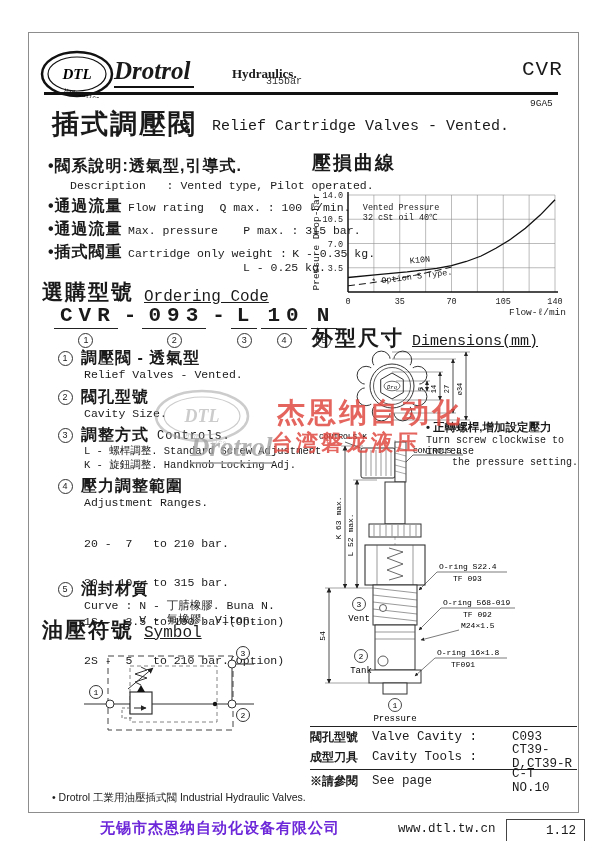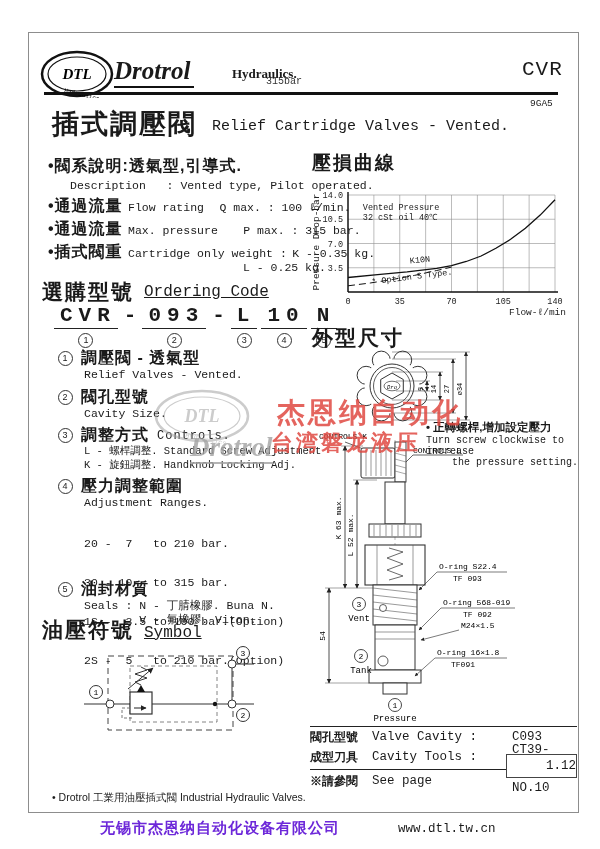--- a/index.html
+++ b/index.html
@@ -43,22 +43,22 @@
   
   .note-cjk{font-size:11.5px;font-weight:bold;}
   .note-en{font-size:10px;}
   
   .ctab{left:310px;top:726px;width:267px;font-size:12.5px;}
   .ctab .tline{border-top:1.2px solid #222;}
   .ctab .trow{display:flex;align-items:center;height:20px;}
   .ctab .c1{width:62px;font-weight:bold;font-size:12px;}
   .ctab .c2{width:128px;}
   .ctab .c3{flex:1;margin-left:12px;}
-  .pagebox{left:506px;top:754px;width:69px;height:22px;border:1.2px solid #444;background:#fff;
-           display:flex;align-items:center;justify-content:flex-end;padding-right:0;
+  .pagebox{left:506px;top:819px;width:69px;height:22px;border:1.2px solid #444;background:#fff;
+           display:flex;align-items:center;justify-content:flex-end;padding-right:8px;
            font-size:12.5px;z-index:6;}
   .fnote{left:52px;top:791px;font-size:10.5px;}
   .company{left:100px;top:819px;font-size:15px;font-weight:bold;letter-spacing:1px;color:#6d28d9;}
   .website{left:398px;top:822px;font-size:12.5px;}
   
   .wm{pointer-events:none;z-index:5;}
   .wm-red{font-weight:bold;letter-spacing:3px;opacity:.85;}
   .wm-script{font-size:27px;font-weight:bold;font-style:italic;color:#a2a2a2;opacity:.8;
              border-bottom:2px solid #ascii;border-bottom:2px solid #a2a2a2;line-height:30px;}
   svg text{font-family:"Liberation Mono","DejaVu Sans Mono",monospace;}
@@ -97,21 +97,21 @@
     <span class="spec-en mono">Max. pressure</span>
     <span class="spec-en mono" style="margin-left:20px;">P max. : 315 bar.</span>
   </div>
   <div class="abs spec" style="left:48px;top:242px;">
     <span>•插式閥重</span>
     <span class="spec-en mono">Cartridge only weight :</span>
     <span class="spec-en mono">K - 0.35 kg.</span>
   </div>
   <div class="abs spec-en mono" style="left:243px;top:261px;">L - 0.25 kg.</div>
 
-  <div class="abs" style="left:42px;top:278px;display:flex;gap:10px;align-items:center;">
+  <div class="abs" style="left:42px;top:278px;display:flex;gap:10px;align-items:flex-end;">
     <span class="sec-h-cjk">選購型號</span>
     <span class="sec-h-en mono">Ordering Code</span>
   </div>
   <div class="abs code-row">
     <div class="code-seg">
       <span class="t">CVR</span>
       <span class="circ">1</span>
     </div>
     <span class="code-sep">-</span>
     <div class="code-seg">
@@ -162,21 +162,21 @@
     <div>20 -  7   to 210 bar.</div>
     <div>30 - 10   to 315 bar.</div>
     <div>1S -  3.5 to 100 bar.(Option)</div>
     <div>2S -  5   to 210 bar.(Option)</div>
   </div>
 
   <div class="abs oi-h" style="left:58px;top:579px;">
     <span class="circ">5</span>
     <span>油封材質</span>
   </div>
-  <div class="abs oi-sub mono" style="left:84px;top:598px;">Seals : N - 丁腈橡膠. Buna N.</div>
+  <div class="abs oi-sub mono" style="left:84px;top:598px;">Curve : N - 丁腈橡膠. Buna N.</div>
   <div class="abs oi-sub mono" style="left:84px;top:612px;">        V - 氟橡膠. Viton.</div>
 
   <div class="abs" style="left:42px;top:616px;display:flex;gap:10px;align-items:baseline;">
     <span class="sec-h-cjk">油壓符號</span>
     <span class="sec-h-en mono">Symbol</span>
   </div>
   <svg class="abs" style="left:82px;top:642px;" width="178" height="118" viewBox="0 0 178 118">
     <defs>
       <marker id="sa" markerWidth="8" markerHeight="8" refX="5.5" refY="3" orient="auto">
         <path d="M0,0 L6,3 L0,6 z" fill="#222"></path>
@@ -244,20 +244,21 @@
       <polyline points="38.0,109.8 60.2,107.0 82.4,103.5 104.5,99.4 126.7,94.5 141.5,91.1" fill="none" stroke="#111" stroke-width="1" stroke-dasharray="7 4"></polyline>
       <text x="61.65714285714286" y="108.37857142857143" class="ctick" transform="rotate(-7 61.65714285714286 108.37857142857143)">* Option S Type.</text>
       <text x="52.785714285714285" y="34.24285714285715" class="ctick">Vented Pressure</text>
       <text x="52.785714285714285" y="44.24285714285715" class="ctick">32 cSt oil 40℃</text>
       <text x="9" y="66" text-anchor="middle" class="caxis" transform="rotate(-90 9 66)">Pressure Drop-bar</text>
       <text x="256" y="139" text-anchor="end" class="caxis">Flow-ℓ/min</text>
     </svg>
 
   <div class="abs" style="left:312px;top:324px;display:flex;gap:8px;align-items:baseline;">
     <span class="sec-h-cjk">外型尺寸</span>
+    <span class="sec-h-en mono" style="font-size:15px;">Dimensions(mm)</span>
   </div>
 
   <svg class="abs" style="left:350px;top:346px;" width="148" height="112" viewBox="0 0 148 112">
     <defs>
       <marker id="ka" markerWidth="7" markerHeight="7" refX="5" refY="2.5" orient="auto">
         <path d="M0,0 L5.5,2.5 L0,5 z" fill="#222"></path>
       </marker>
       <marker id="kb2" markerWidth="7" markerHeight="7" refX="0.5" refY="2.5" orient="auto">
         <path d="M5.5,0 L0,2.5 L5.5,5 z" fill="#222"></path>
       </marker>

